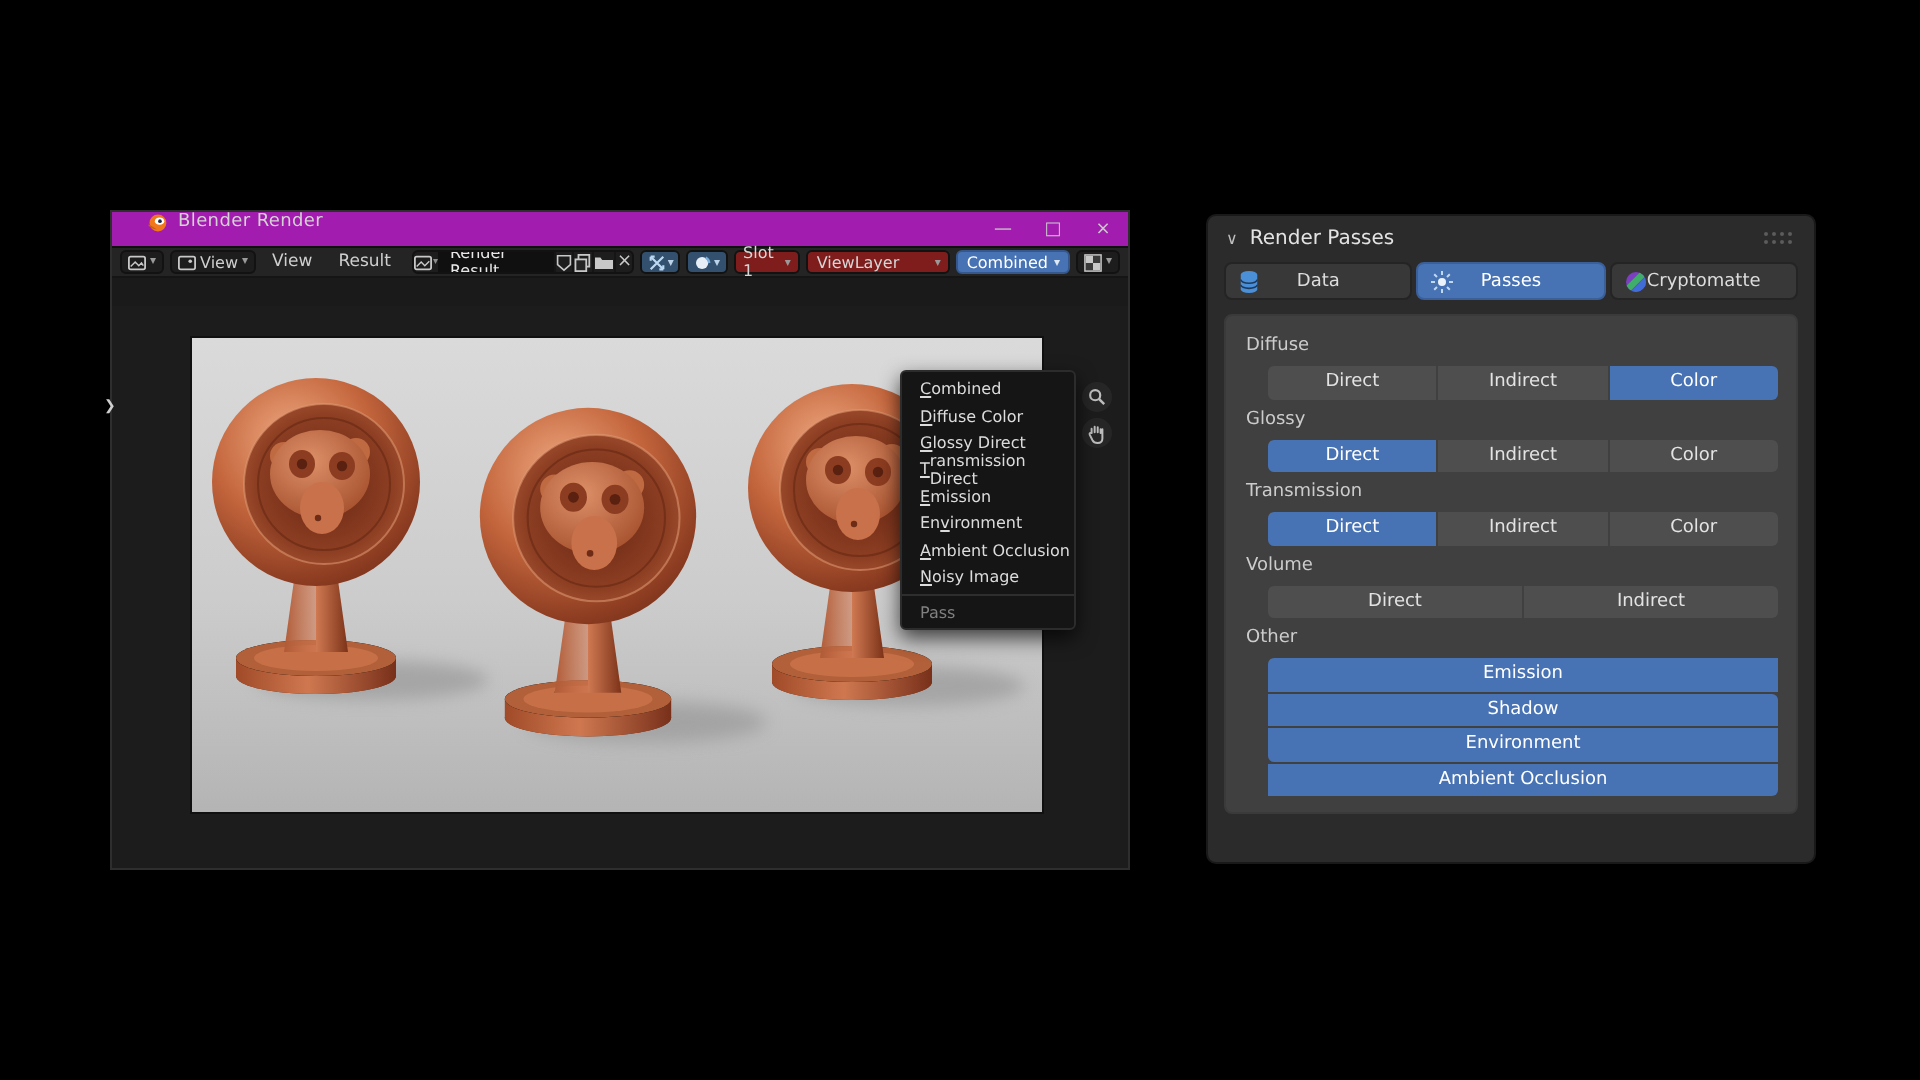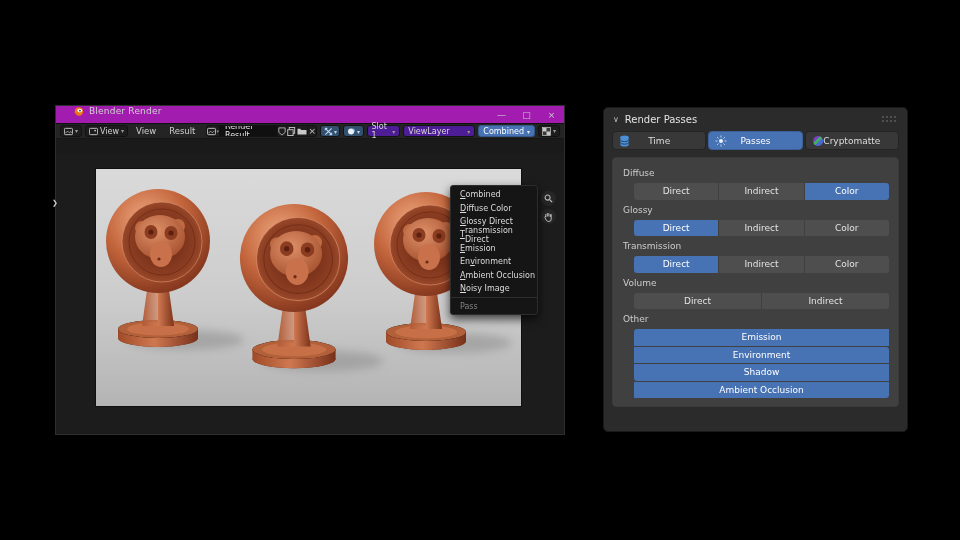--- a/index.html
+++ b/index.html
@@ -26,21 +26,21 @@
   .spacer { flex:1; }
   .datablock { height:12px; display:flex; align-items:center; background:#1d1d1d;
                border:1px solid #121212; border-radius:3px; overflow:hidden;justify-content:flex-end; }
   .datablock .dbname { background:#101010; color:#e8e8e8; font-size:8px; height:100%;
                        display:flex; align-items:center; padding:0 6px; min-width:58px; }
   .dbicon { width:13px; height:100%; display:flex; align-items:center; justify-content:center;
             color:#c8c8c8; font-size:8px; border-left:1px solid #151515; }
   .togbtn { height:12px; width:24px; display:flex; align-items:center; justify-content:center; gap:1px;
             background:#33506e; border:1px solid #121212; border-radius:3px; }
   .togbtn .chev { font-size:6px; color:#bcd2e8; }
-  .ddbtn { height:12px; display:flex; align-items:center; gap:3px; background:#4c1d95;
+  .ddbtn { height:12px; display:flex; align-items:center; gap:3px; background:#7f1d1d;
            border:1px solid #121212; border-radius:3px; padding:0 4px; color:#d6d6d6; font-size:8px; }
   .ddbtn.open { background:#4772b3; border-color:#35movies5a8c; border-color:#35578c; color:#fff; }
   .ddbtn .chev { font-size:6px; color:#9a9a9a; }
   .ddbtn.open .chev { color:#dce8f5; }
 
   .statusbar { position:absolute; left:0; top:33px; right:0; height:14px; background:#0d0d0d;
                display:flex; align-items:center; padding-left:4px; color:#c4c4c4; font-size:8px; }
 
   .canvas { position:absolute; left:0; top:47px; right:0; bottom:0; background:#1c1c1c; }
   .rimg { position:absolute; left:40px; top:16px; width:425px; height:237px; box-shadow:0 0 0 1px #101010; }
@@ -321,21 +321,21 @@
 
     <div class="tabs">
       <div class="tab">
         <span class="ticon">
           <svg width="11" height="12" viewBox="0 0 12 13">
             <ellipse cx="6" cy="2.5" rx="4.5" ry="2" fill="#4b8fd6"></ellipse>
             <path d="M1.5,2.5 v8 a4.5,2 0 0 0 9,0 v-8" fill="#4b8fd6"></path>
             <path d="M1.5,5.2 a4.5,2 0 0 0 9,0 M1.5,8 a4.5,2 0 0 0 9,0" fill="none" stroke="#1d3a5c" stroke-width=".9"></path>
           </svg>
         </span>
-        <span>Time</span>
+        <span>Data</span>
       </div>
       <div class="tab sel">
         <span class="ticon">
           <svg width="12" height="12" viewBox="0 0 12 12">
             <circle cx="6" cy="6" r="2" fill="#eaf2fb"></circle>
             <g stroke="#bfd9f2" stroke-width="1">
               <path d="M6,.5 V2.5 M6,9.5 V11.5 M.5,6 H2.5 M9.5,6 H11.5"></path>
               <path d="M2.1,2.1 L3.5,3.5 M8.5,8.5 L9.9,9.9 M9.9,2.1 L8.5,3.5 M3.5,8.5 L2.1,9.9"></path>
             </g>
           </svg>
@@ -395,21 +395,21 @@
         <div class="btnrow">
           <button class="pbtn">Direct</button>
           <button class="pbtn">Indirect</button>
         </div>
       </div>
 
       <div class="sect">
         <div class="sect-label">Other</div>
         <div class="btnrow grid2">
           <button class="pbtn sel">Emission</button>
+          <button class="pbtn sel">Shadow</button>
           <button class="pbtn sel">Environment</button>
-          <button class="pbtn sel">Shadow</button>
           <button class="pbtn sel">Ambient Occlusion</button>
         </div>
       </div>
 
     </div>
   </div>
 </div>
 
 </body></html>

